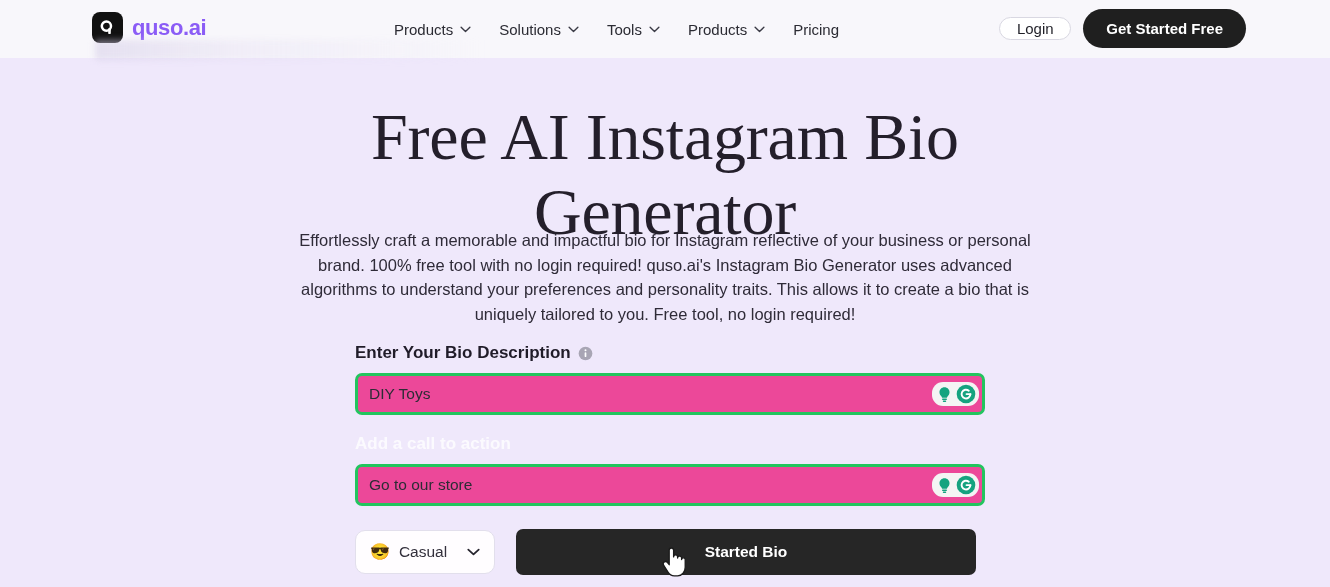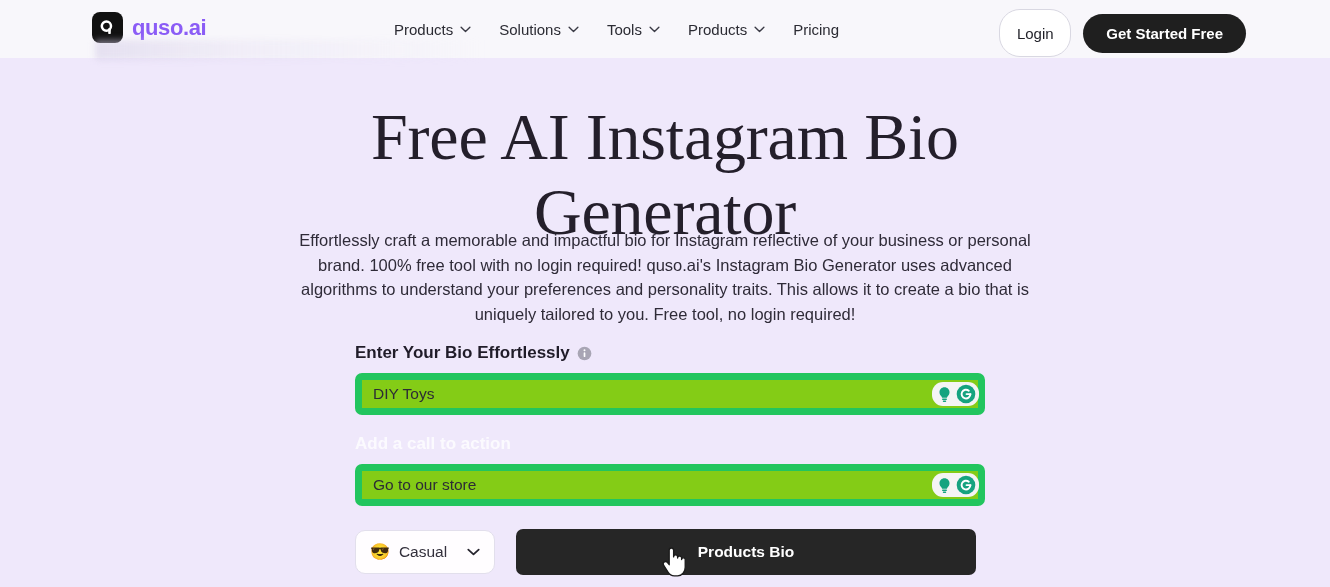--- a/index.html
+++ b/index.html
@@ -88,21 +88,21 @@
   .header-actions {
     position: absolute;
     right: 84px;
     top: 9px;
     display: flex;
     align-items: center;
     gap: 12px;
   }
   .btn-login {
     width: 72px;
-    height: 48px;
+    height: 23px;
     border: 1px solid #d9d8e2;
     border-radius: 21px;
     background: #ffffff;
     color: #1f1f27;
     font-family: inherit;
     font-size: 15px;
     cursor: pointer;
     display: flex;
     align-items: center;
     justify-content: center;
@@ -212,23 +212,23 @@
   }
 
   .input-wrap {
     position: relative;
     width: 630px;
     height: 42px;
   }
   .text-input {
     width: 630px;
     height: 42px;
-    border: 7px solid #22c55e;
+    border: 3px solid #22c55e;
     border-radius: 7px;
-    background: #84cc16;
+    background: #ec4899;
     font-family: inherit;
     font-size: 15.5px;
     color: #2c2c35;
     padding: 0 78px 0 11px;
     outline: none;
   }
 
   .grammarly {
     position: absolute;
     right: 6px;
@@ -353,21 +353,21 @@
 
 <div class="main">
 
   <h1 class="page-title">Free AI Instagram Bio Generator</h1>
 
   <p class="page-desc">Effortlessly craft a memorable and impactful bio for Instagram reflective of your business or personal brand. 100% free tool with no login required! quso.ai's Instagram Bio Generator uses advanced algorithms to understand your preferences and personality traits. This allows it to create a bio that is uniquely tailored to you. Free tool, no login required!</p>
 
   <div class="form">
 
     <div class="field-label">
-      <span>Enter Your Bio Effortlessly</span>
+      <span>Enter Your Bio Description</span>
       <svg class="info-icon" viewBox="0 0 16 16" aria-hidden="true">
         <circle cx="8" cy="8" r="7.3" fill="#a8a5b4"></circle>
         <rect x="7.1" y="6.6" width="1.8" height="5.2" rx="0.9" fill="#ffffff"></rect>
         <circle cx="8" cy="4.5" r="1.05" fill="#ffffff"></circle>
       </svg>
     </div>
 
     <div class="input-wrap">
       <input class="text-input" type="text" value="DIY Toys" style="">
       <div class="grammarly">
@@ -403,21 +403,21 @@
     </div>
 
     <div class="controls">
       <div class="tone-select">
         <span class="tone-emoji">😎</span>
         <span class="tone-label">Casual</span>
         <svg class="tone-chev" viewBox="0 0 13 8" aria-hidden="true">
           <path d="M1.3 1.6 L6.5 6.3 L11.7 1.6" fill="none" stroke="#26242e" stroke-width="1.8" stroke-linecap="round" stroke-linejoin="round"></path>
         </svg>
       </div>
-      <button class="btn-generate">Products Bio</button>
+      <button class="btn-generate">Started Bio</button>
     </div>
 
   </div>
 </div>
 
 <svg class="cursor" viewBox="0 0 26 34" aria-hidden="true">
   <path d="M9.2 14.2V5.3c0-1.3 1-2.3 2.2-2.3s2.2 1 2.2 2.3v6.6
            c0-1.1.9-2 2-2s2 .9 2 2v1.1c0-1.1.9-1.9 2-1.9s2 .9 2 1.9v1.6
            c0-1 .8-1.8 1.8-1.8s1.8.8 1.8 1.8v7.6c0 4.6-3.1 8.6-7.6 8.6h-3.4
            c-3 0-4.8-1.5-6.2-3.7l-4.4-7c-.7-1.1-.4-2.5.7-3.2 1-.6 2.3-.4 3 .5l1.9 2.3z" fill="#ffffff" stroke="#1b1b1b" stroke-width="1.3" stroke-linejoin="round"></path>

